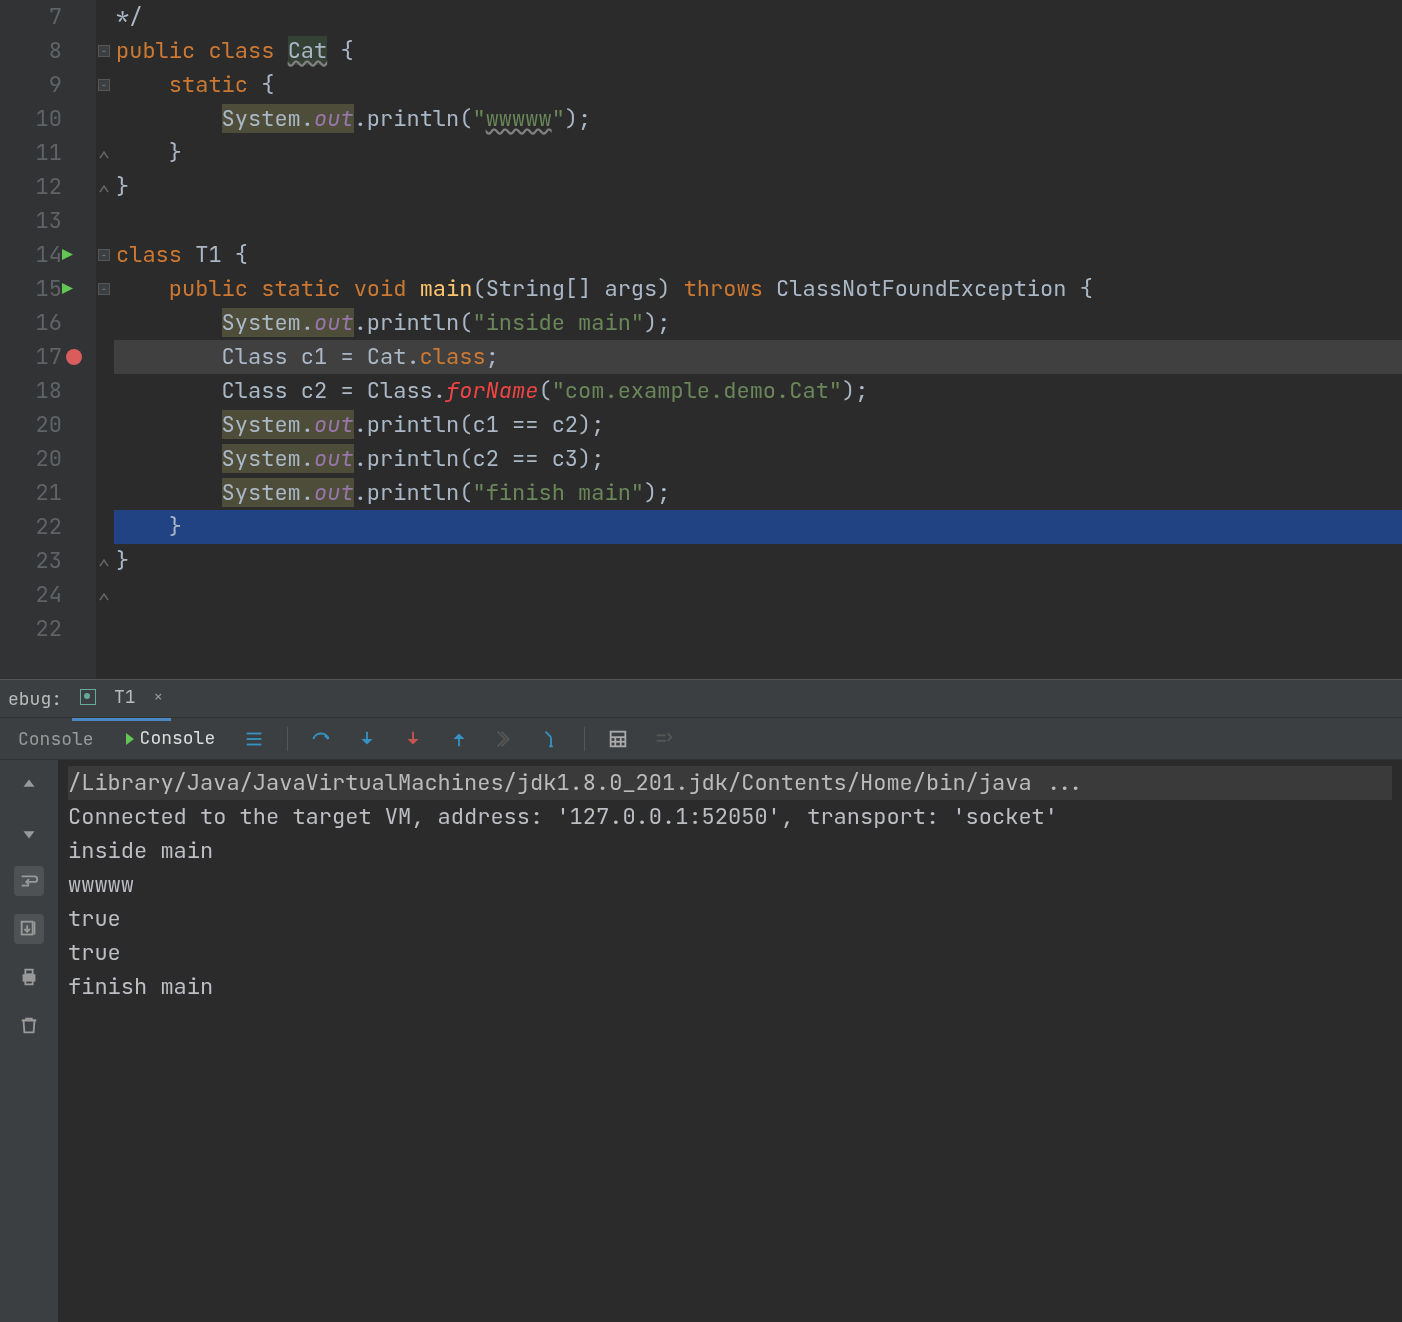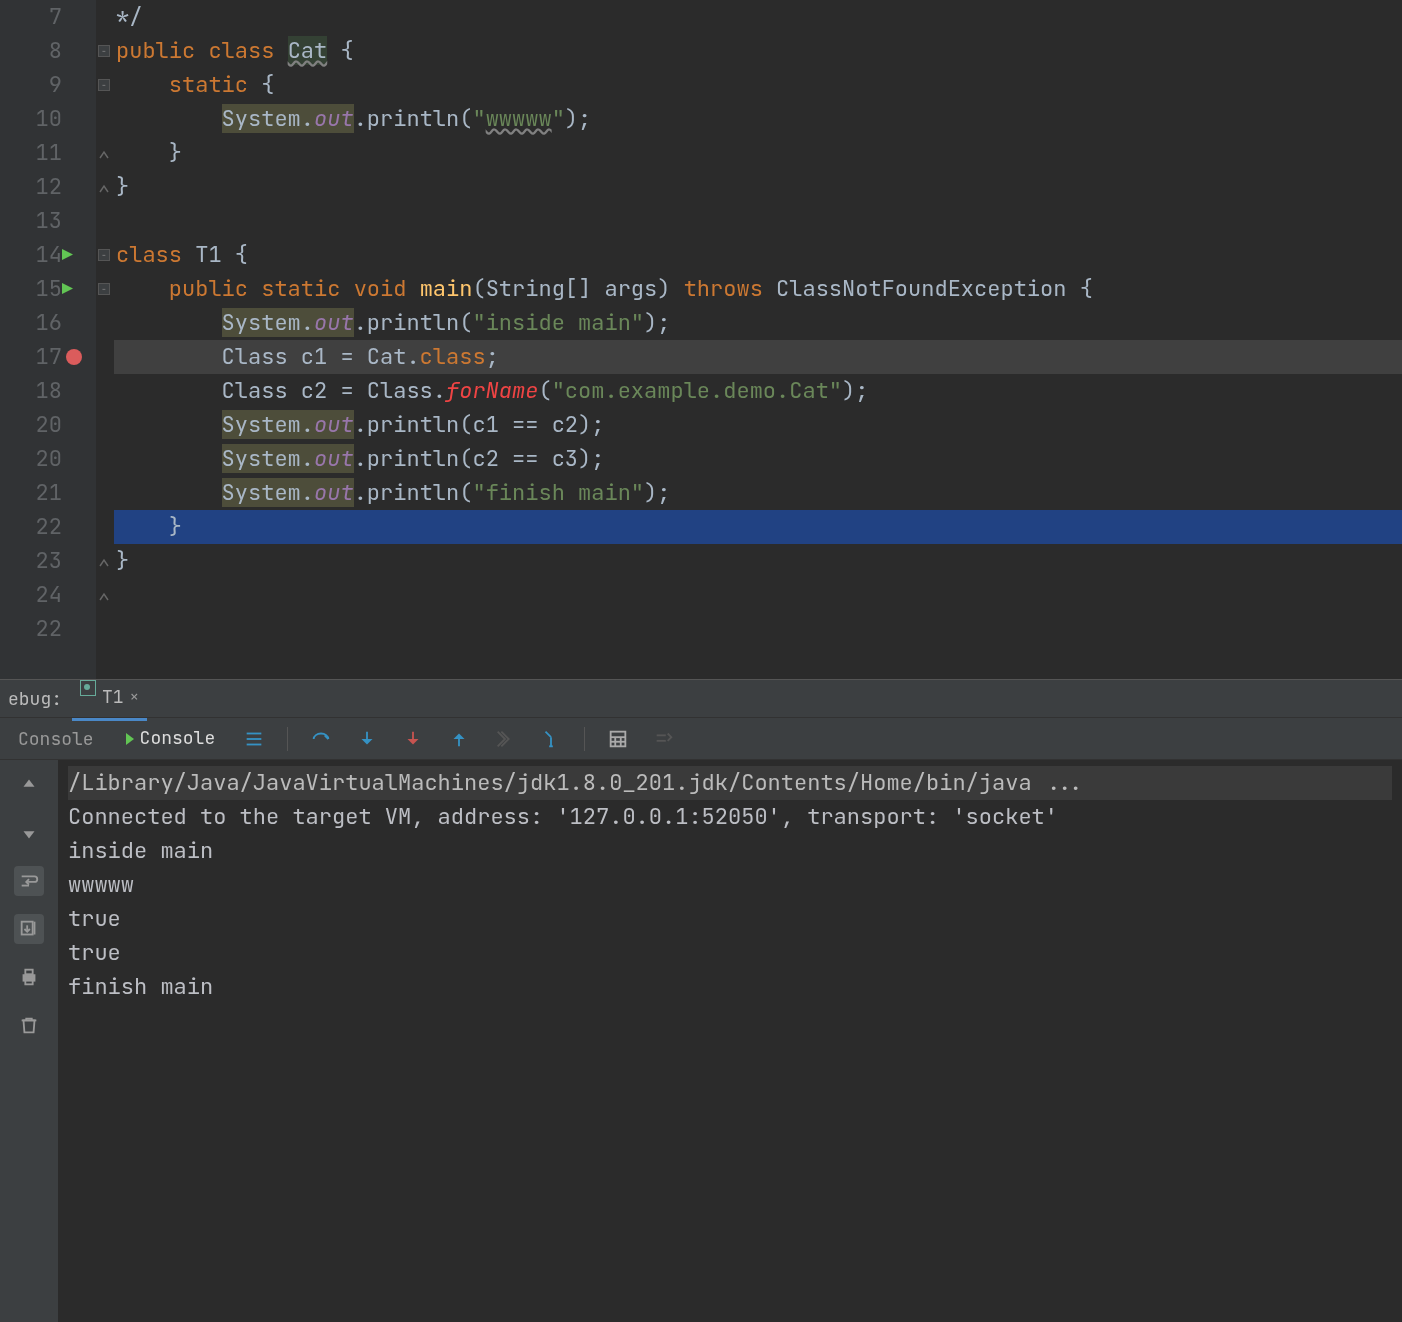--- a/index.html
+++ b/index.html
@@ -23,21 +23,21 @@
 .hl-cat{background:#344134;text-decoration:underline wavy #808080}
 .hl-str-u{text-decoration:underline wavy #808080}
 .bp-line{background:#404040}
 .cur-line{background:#323232}
 .sel-line{background:#214283}
 .caret{border-left:2px solid #bbb;display:inline-block;height:24px;vertical-align:middle;margin-bottom:4px}
 
 .debug-panel{background:#3c3f41;border-top:1px solid #555;height:766px;display:flex;flex-direction:column}
 .debug-tabs{height:38px;display:flex;align-items:center;padding:0 8px;gap:4px;border-bottom:1px solid #323232;font-size:18px}
 .debug-label{color:#bbb;margin-right:6px}
-.debug-tab{display:flex;align-items:flex-start;gap:6px;padding:4px 8px;color:#bbb}
+.debug-tab{display:flex;align-items:center;gap:18px;padding:4px 8px;color:#bbb}
 .debug-tab.active{border-bottom:3px solid #4a88c7}
 .tab-close{color:#999;font-size:16px;cursor:pointer}
 .ticon{width:16px;height:16px;display:inline-block;border:1px solid #6a9;position:relative}
 .ticon::after{content:"";position:absolute;left:3px;top:3px;width:6px;height:6px;background:#6a9;border-radius:50%}
 
 .debug-toolbar{height:42px;display:flex;align-items:center;padding:0 12px;gap:20px;border-bottom:1px solid #323232;font-size:18px}
 .tool-tab{color:#999;padding:8px 6px}
 .tool-tab.active{color:#ddd;border-bottom:2px solid #4a88c7}
 .tool-tab .ticon2{display:inline-block;width:0;height:0;border-left:8px solid #62c554;border-top:6px solid transparent;border-bottom:6px solid transparent;margin-right:6px;vertical-align:middle}
 .vdiv{width:1px;height:24px;background:#555}

